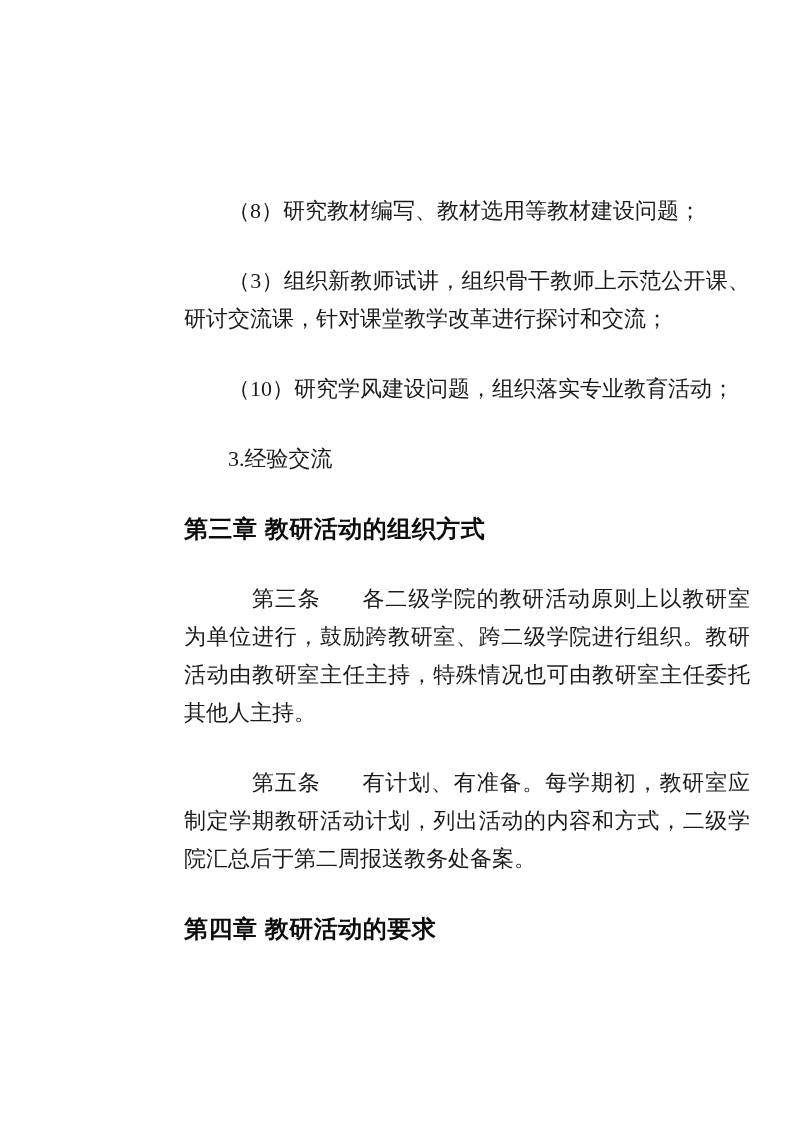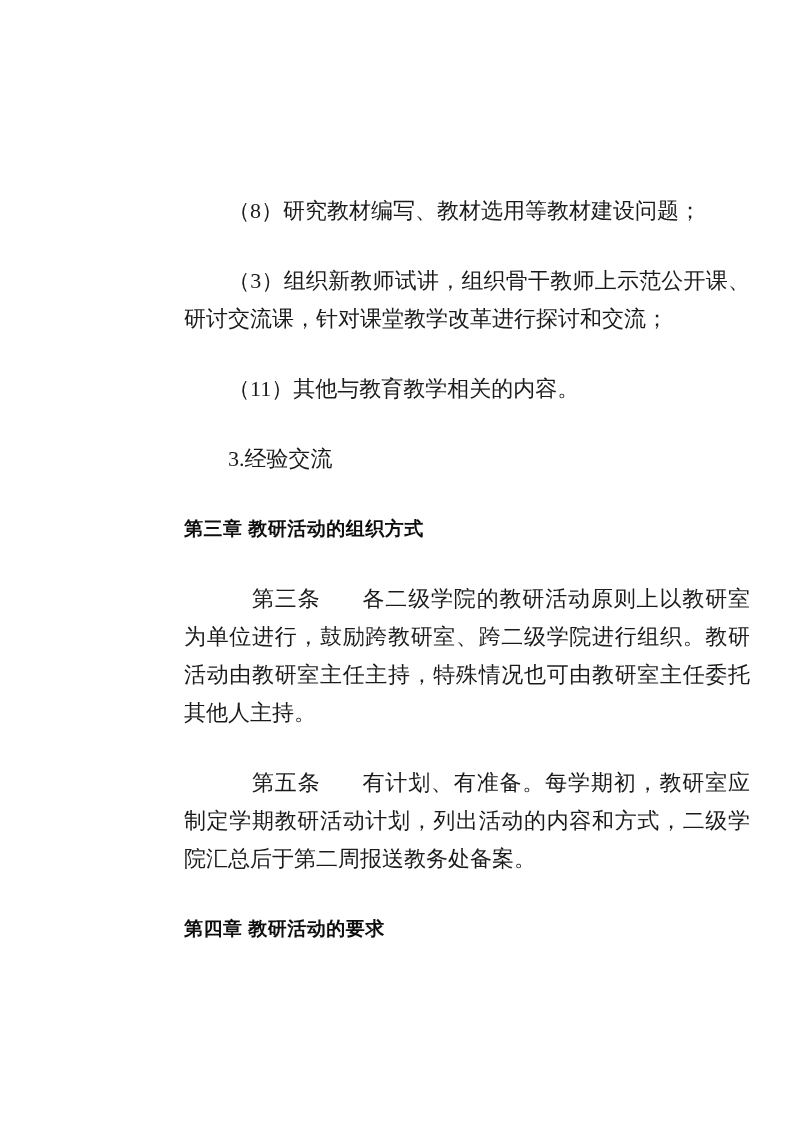--- a/index.html
+++ b/index.html
@@ -28,21 +28,21 @@
   .para {
     text-align: justify;
     text-justify: inter-ideograph;
     text-align-last: left;
     text-indent: 2em;
   }
 
   .chapter {
     font-family: "Liberation Sans", "DejaVu Sans", sans-serif;
     font-weight: 700;
-    font-size: 19px;
+    font-size: 24px;
     line-height: 38px;
     color: #0d0d0d;
     text-align: center;
     text-indent: 0;
     letter-spacing: 0.5px;
   }
 
   .lead {
     font-weight: 400;
     margin-right: 0.45em;
@@ -51,22 +51,22 @@
 </head>
 <body>
 
 <div class="page">
   <div class="doc">
 
     <p class="para">（8）研究教材编写、教材选用等教材建设问题；</p>
 
     <p class="para">（3）组织新教师试讲，组织骨干教师上示范公开课、研讨交流课，针对课堂教学改革进行探讨和交流；</p>
 
+    <p class="para">（10）研究学风建设问题，组织落实专业教育活动；</p>
 
-    <p class="para">（11）其他与教育教学相关的内容。</p>
 
     <p class="para">3.经验交流</p>
 
 
     <p class="para chapter">第三章 教研活动的组织方式</p>
 
     <p class="para">
       <span class="lead">第三条</span><span>各二级学院的教研活动原则上以教研室为单位进行，鼓励跨教研室、跨二级学院进行组织。教研活动由教研室主任主持，特殊情况也可由教研室主任委托其他人主持。</span>
     </p>
 

